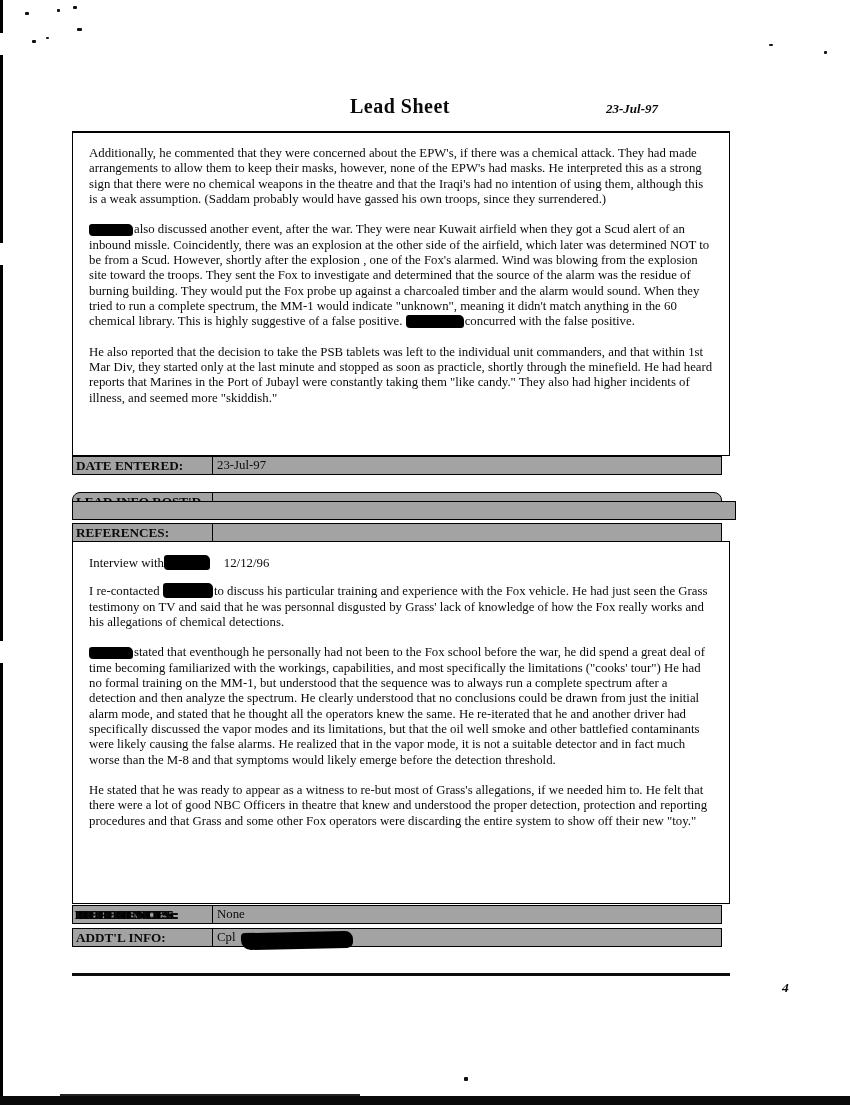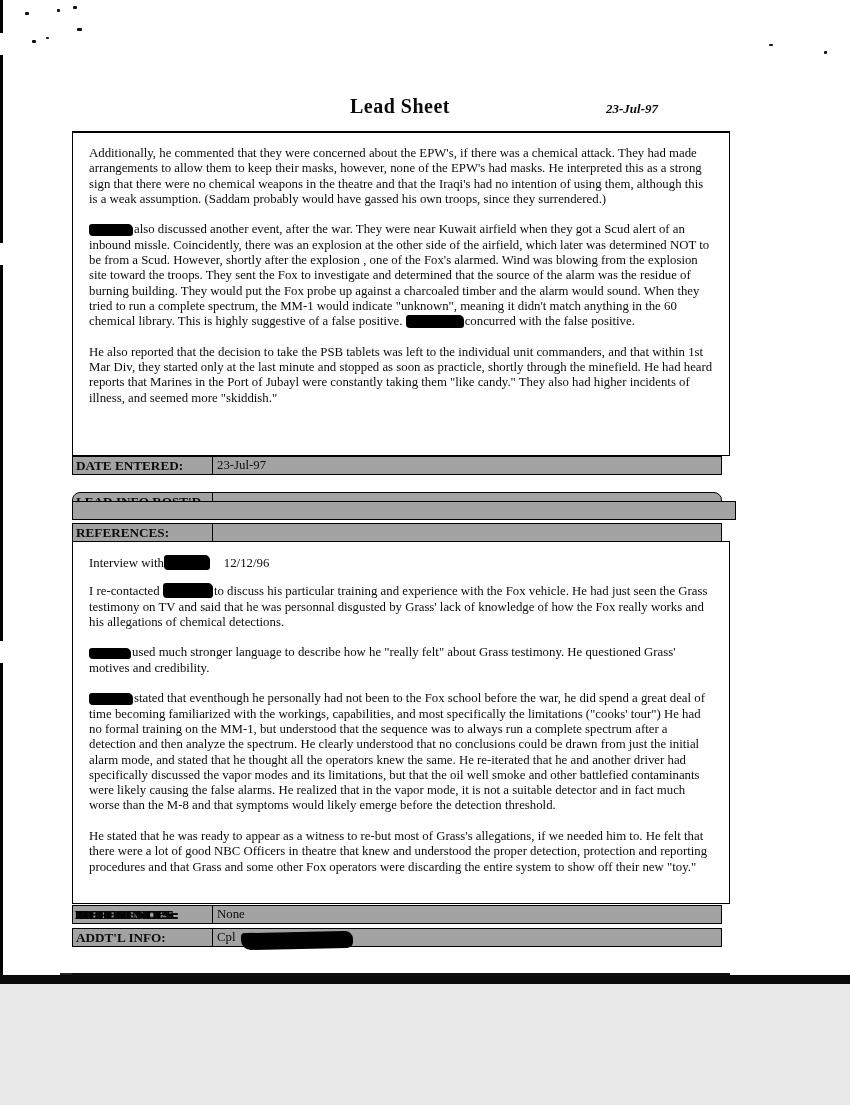--- a/index.html
+++ b/index.html
@@ -1,17 +1,17 @@
 <!DOCTYPE html>
 <html><head>
 <meta charset="utf-8">
 <style>
   html,body { margin:0; padding:0; background:#e8e8e8; }
   .page {
-    position:relative; width:850px; height:984px;
+    position:relative; width:850px; height:1105px;
     background:#ffffff; overflow:hidden;
     font-family:"Liberation Serif","DejaVu Serif",serif;
     color:#0b0b0b;
   }
   
   .edge-left { position:absolute; left:0; top:0; width:3px; height:1105px;
     background:linear-gradient(180deg,#000 0 3%,transparent 3% 5%,#000 5% 22%,transparent 22% 24%,#000 24% 58%,transparent 58% 60%,#000 60% 100%); }
   .edge-bottom { position:absolute; left:0; bottom:0; width:850px; height:9px; background:#0a0a0a; }
   .edge-bottom:before { content:""; position:absolute; top:-2px; left:60px; width:300px; height:2px; background:#222; }
   .speck { position:absolute; background:#111; border-radius:1px; }
@@ -97,21 +97,20 @@
   <div class="row row-empty" data-name="empty-row"></div>
 
   <div class="row row-narr" data-name="field-row-narrative">
     <div class="row-label" data-name="narrative-label">REFERENCES:</div>
     <div class="row-value" data-name="narrative-value"></div>
   </div>
 
   <div class="box narrative-box" data-name="narrative-box">
       <p class="para" data-name="narrative-intro-line">Interview with<span class="redaction" data-name="redaction-box" style="width: 46px; height: 15px;"></span>&nbsp;&nbsp;&nbsp; 12/12/96</p>
       <p class="para" data-name="paragraph">I re-contacted <span class="redaction" data-name="redaction-box" style="width: 50px; height: 15px;"></span>to discuss his particular training and experience with the Fox vehicle.  He had just seen the Grass testimony on TV and said that he was personnal disgusted by Grass' lack of knowledge of how the Fox really works and his allegations of chemical detections.</p>
-      <p class="para gap" data-name="paragraph"><span class="redaction" data-name="redaction-box" style="width: 42px; height: 11px;"></span>used much stronger language to describe how he "really felt" about Grass testimony.  He questioned Grass' motives and credibility.</p>
       <p class="para gap" data-name="paragraph"><span class="redaction" data-name="redaction-box" style="width: 44px; height: 12px;"></span>stated that eventhough he personally had not been to the Fox school before the war, he did spend a great deal of time becoming familiarized with the workings, capabilities, and most specifically the limitations ("cooks' tour")  He had no formal training on the MM-1, but understood that the sequence was to always run a complete spectrum after a detection and then analyze the spectrum.  He clearly understood that no conclusions could be drawn from just the initial alarm mode, and stated that he thought all the operators knew the same.  He re-iterated that he and another driver had specifically discussed the vapor modes and its limitations, but that the oil well smoke and other battlefied contaminants were likely causing the false alarms.   He realized that in the vapor mode, it is not a suitable detector and in fact much worse than the M-8 and that symptoms would likely emerge before the detection threshold.</p>
       <p class="para gap" data-name="paragraph">He stated that he was ready to appear as&nbsp;a witness to re-but most of Grass's allegations, if we needed him to.  He felt that there were a lot of good NBC Officers in theatre that knew and understood the proper detection, protection and reporting procedures and that Grass and some other Fox operators were discarding the entire system to show off their new "toy."</p>
     </div>
 
   <div class="row row-refs" data-name="field-row-references">
     <div class="row-label smudged" data-name="references-label">REFERENCES:</div>
     <div class="row-value" data-name="references-value">None</div>
   </div>
 
   <div class="row row-leads" data-name="field-row-addtl-leads">

